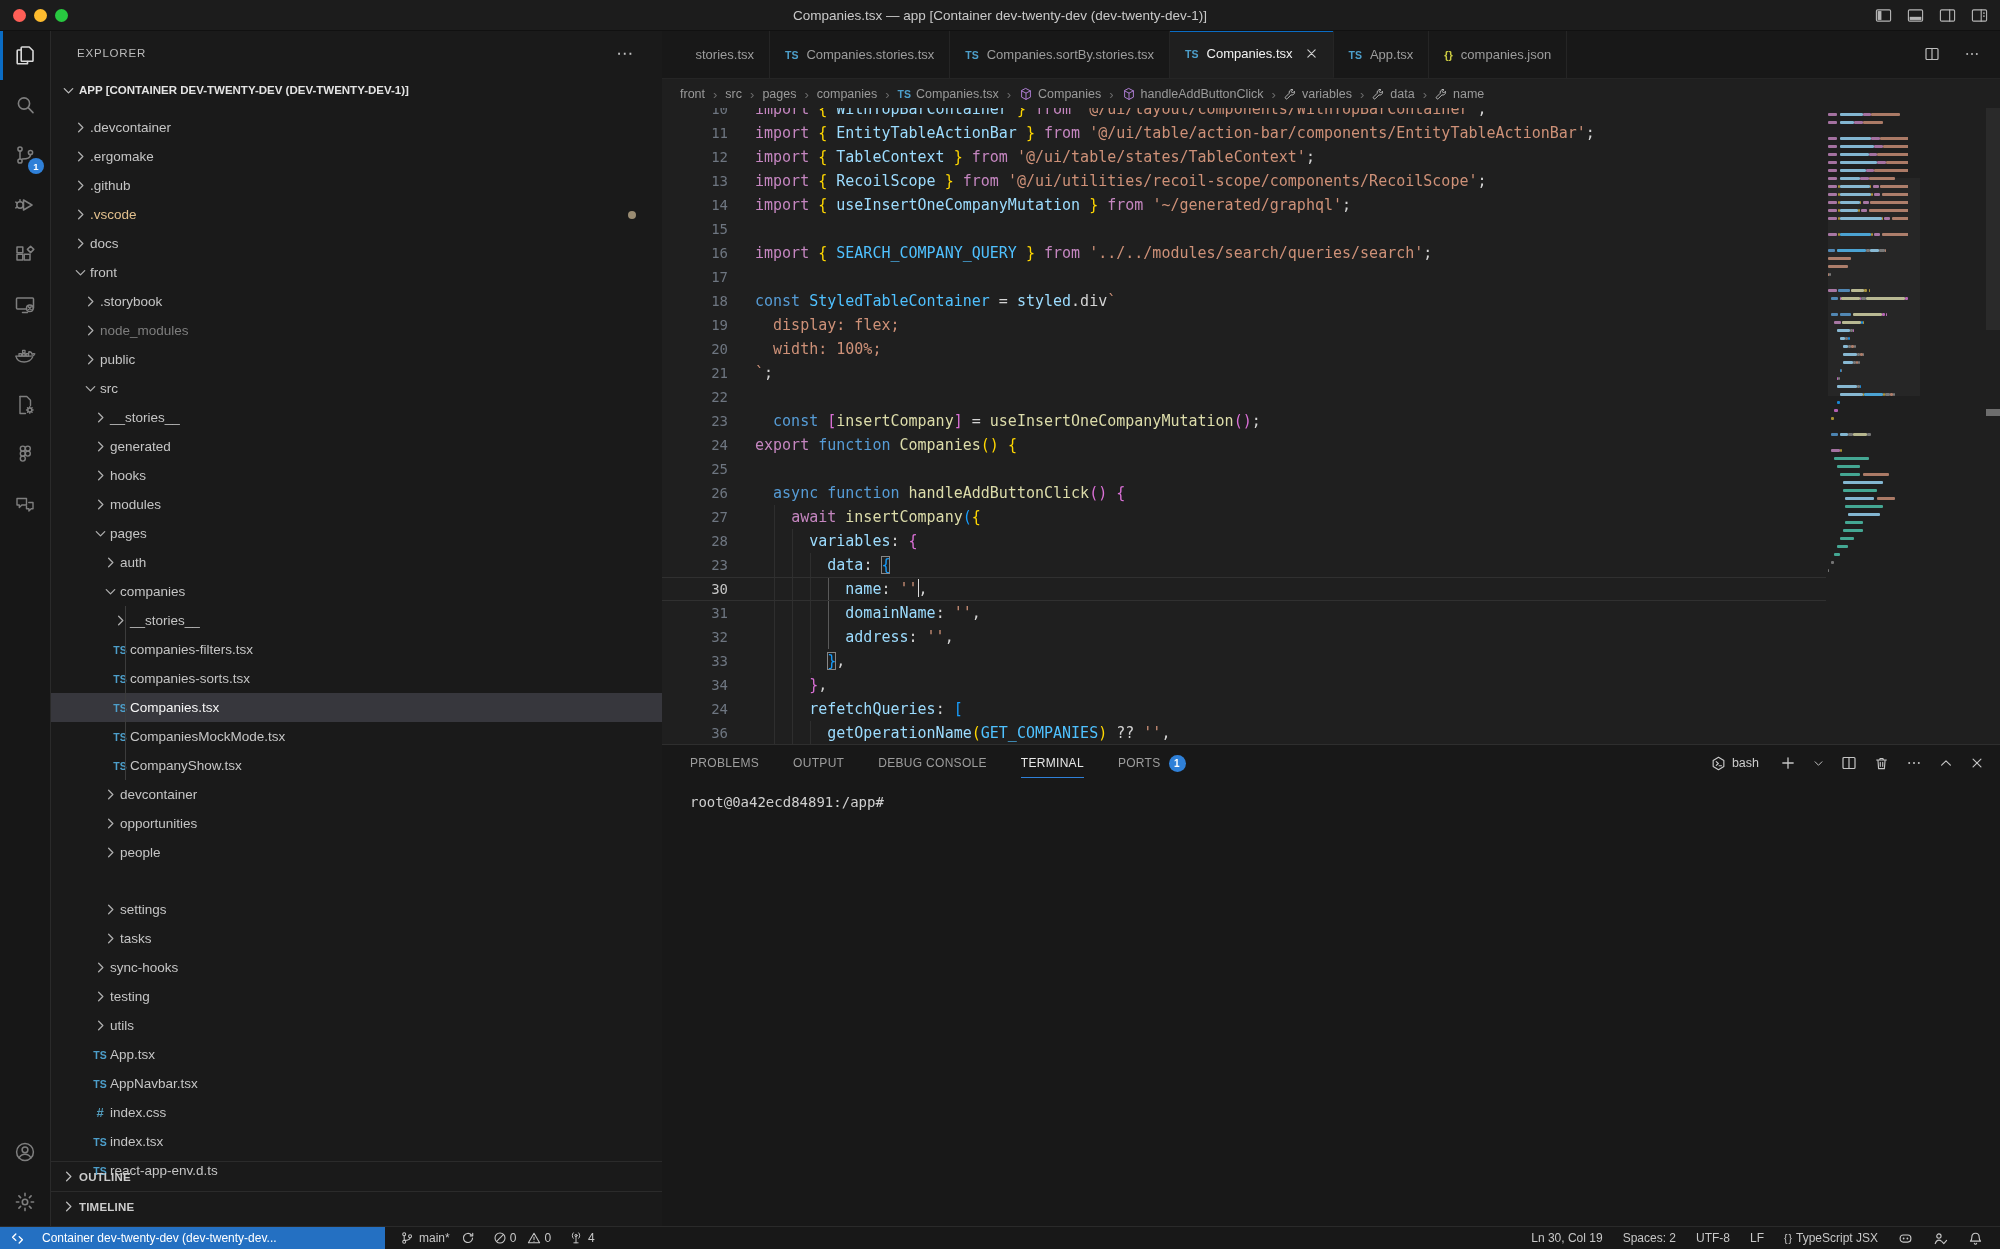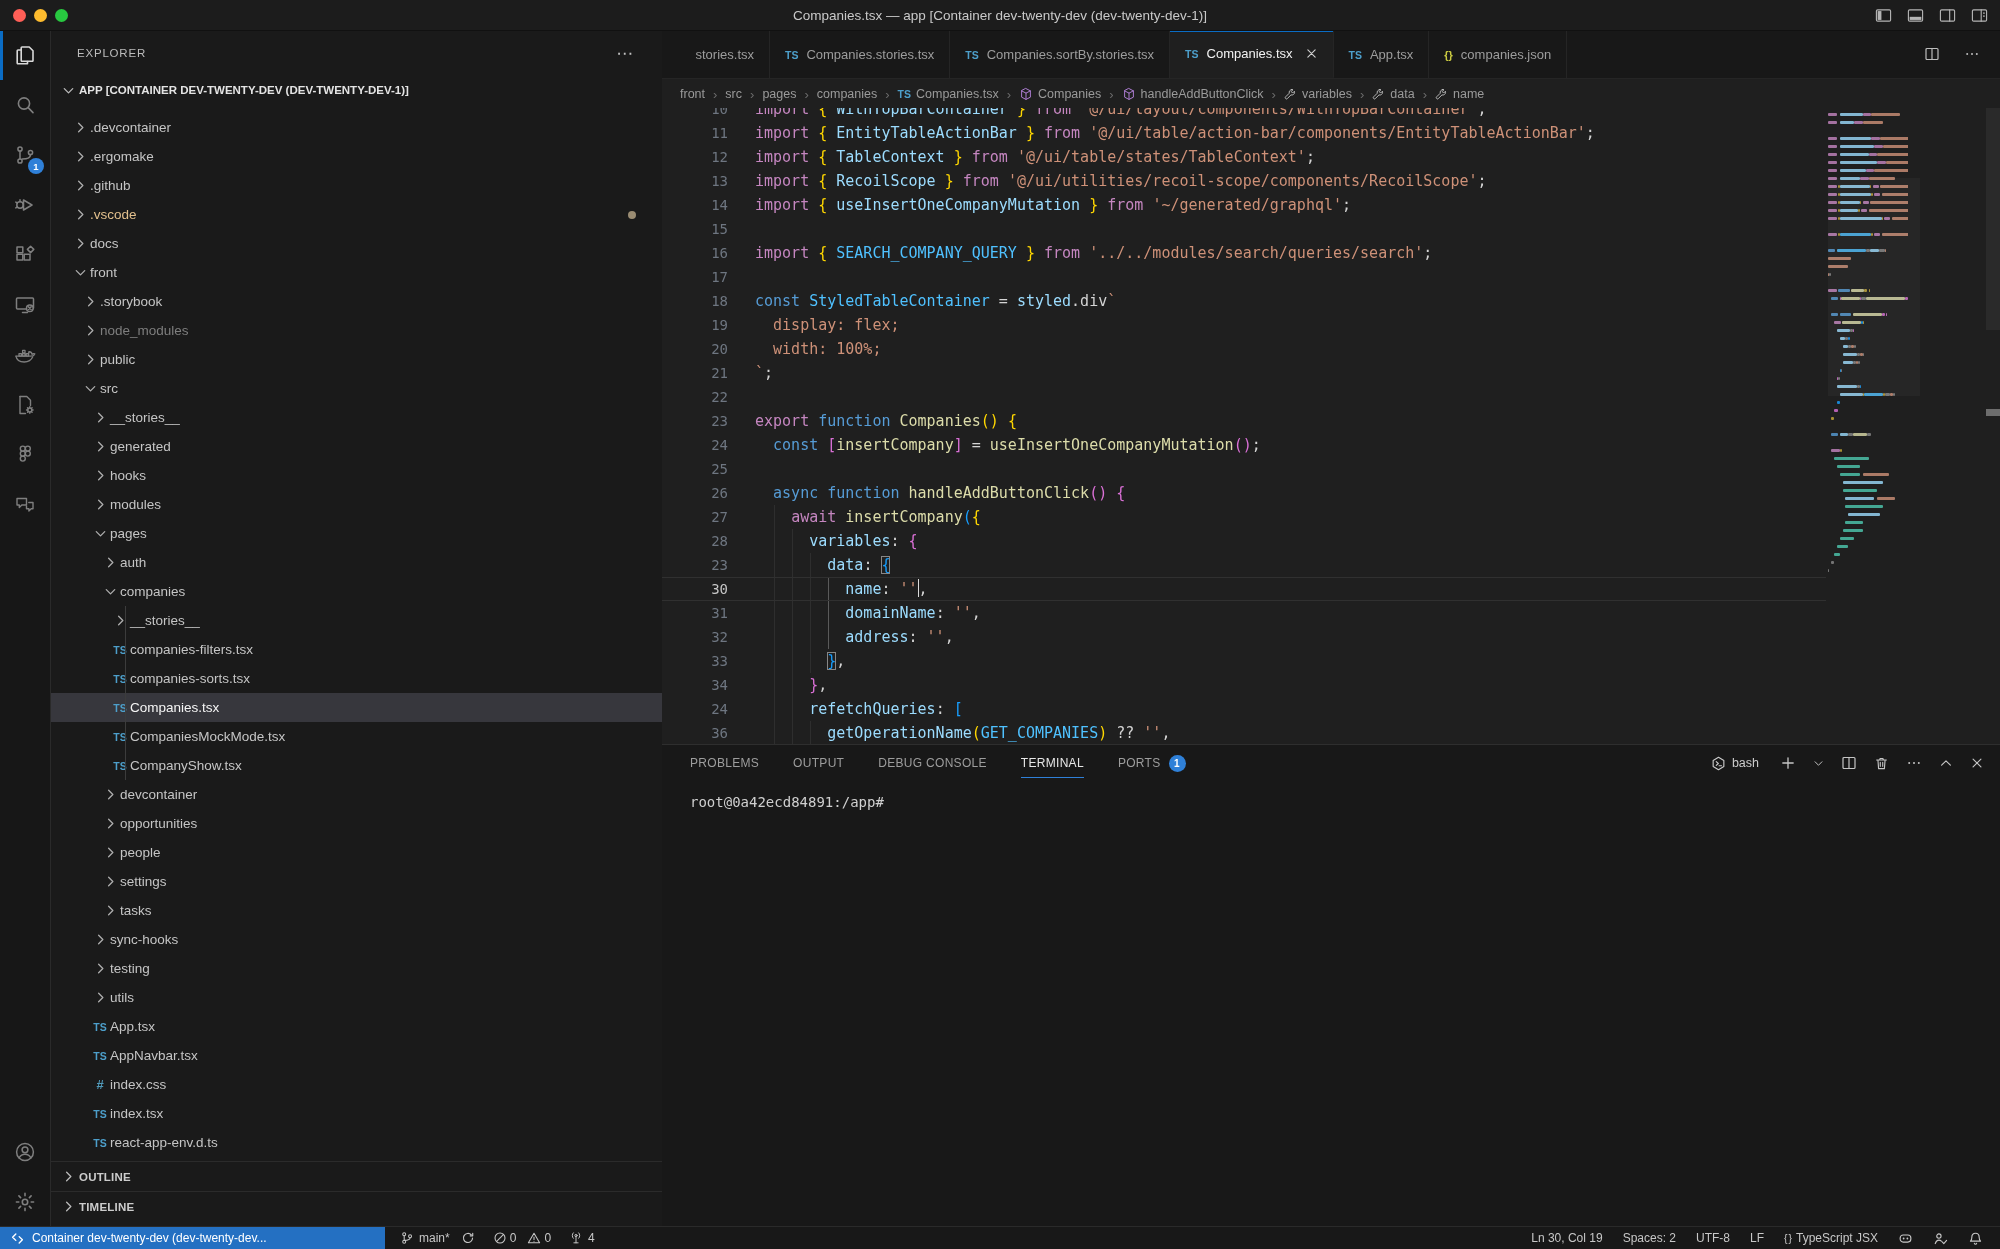--- a/index.html
+++ b/index.html
@@ -97,21 +97,21 @@
   .p-badge{background:#2f80d8;color:#fff;border-radius:9px;min-width:17px;height:17px;font-size:10px;display:flex;
     align-items:center;justify-content:center;font-weight:bold;}
   .panel-actions{margin-left:auto;display:flex;align-items:center;gap:17px;color:#c5c5c5;}
   .shell-label{display:flex;align-items:center;gap:6px;font-size:12.5px;color:#cccccc;margin-right:4px;}
   .terminal{padding:13px 0 0 28px;font-family:"DejaVu Sans Mono",monospace;font-size:14px;color:#cfcfcf;}
 
   
   .statusbar{position:absolute;left:0;right:0;bottom:0;height:22px;background:#181818;border-top:1px solid #2a2a2a;
     display:flex;align-items:center;font-size:12px;color:#c7c7c7;z-index:40;}
   .sb-remote{height:22px;background:#2470c2;color:#fff;display:flex;align-items:center;padding:0 10px;width:385px;
-    box-sizing:border-box;gap:7px;white-space:nowrap;overflow:hidden;flex:none;cursor:pointer;}
+    box-sizing:border-box;gap:17px;white-space:nowrap;overflow:hidden;flex:none;cursor:pointer;}
   .sb-item{display:flex;align-items:center;gap:5px;padding:0 7px;height:22px;cursor:pointer;white-space:nowrap;}
   .sb-left{display:flex;align-items:center;margin-left:8px;gap:4px;}
   .sb-right{margin-left:auto;display:flex;align-items:center;gap:6px;padding-right:10px;}
   .sb-group{display:flex;align-items:center;gap:3px;}
 </style>
 </head>
 <body>
 
 <div id="window">
 
@@ -480,21 +480,21 @@
           <span class="label">opportunities</span>
         </div>
         <div class="row" style="padding-left: 49px;">
           <span class="slot">
             <svg viewBox="0 0 16 16" width="15" height="15" fill="none" stroke="currentColor" stroke-width="1.4" stroke-linecap="round" stroke-linejoin="round">
               <path d="M6 3.5l4.5 4.5L6 12.5"></path>
             </svg>
           </span>
           <span class="label">people</span>
         </div>
-        <div class="row" style="padding-left: 49px;">
+        <div class="row" style="padding-left: 49px; margin-top: 28px;">
           <span class="slot">
             <svg viewBox="0 0 16 16" width="15" height="15" fill="none" stroke="currentColor" stroke-width="1.4" stroke-linecap="round" stroke-linejoin="round">
               <path d="M6 3.5l4.5 4.5L6 12.5"></path>
             </svg>
           </span>
           <span class="label">settings</span>
         </div>
         <div class="row" style="padding-left: 49px;">
           <span class="slot">
             <svg viewBox="0 0 16 16" width="15" height="15" fill="none" stroke="currentColor" stroke-width="1.4" stroke-linecap="round" stroke-linejoin="round">
@@ -732,22 +732,22 @@
           <div class="code-line"><span class="t-k1">import</span><span class="t-tx"> </span><span class="t-b1">{</span><span class="t-id"> RecoilScope </span><span class="t-b1">}</span><span class="t-tx"> </span><span class="t-k1">from</span><span class="t-tx"> </span><span class="t-st">'@/ui/utilities/recoil-scope/components/RecoilScope'</span><span class="t-tx">;</span></div>
           <div class="code-line"><span class="t-k1">import</span><span class="t-tx"> </span><span class="t-b1">{</span><span class="t-id"> useInsertOneCompanyMutation </span><span class="t-b1">}</span><span class="t-tx"> </span><span class="t-k1">from</span><span class="t-tx"> </span><span class="t-st">'~/generated/graphql'</span><span class="t-tx">;</span></div>
           <div class="code-line"></div>
           <div class="code-line"><span class="t-k1">import</span><span class="t-tx"> </span><span class="t-b1">{</span><span class="t-cv"> SEARCH_COMPANY_QUERY </span><span class="t-b1">}</span><span class="t-tx"> </span><span class="t-k1">from</span><span class="t-tx"> </span><span class="t-st">'../../modules/search/queries/search'</span><span class="t-tx">;</span></div>
           <div class="code-line"></div>
           <div class="code-line"><span class="t-k2">const</span><span class="t-tx"> </span><span class="t-cv">StyledTableContainer</span><span class="t-tx"> = </span><span class="t-id">styled</span><span class="t-tx">.div</span><span class="t-st">`</span></div>
           <div class="code-line"><span class="t-st">  display: flex;</span></div>
           <div class="code-line"><span class="t-st">  width: 100%;</span></div>
           <div class="code-line"><span class="t-st">`</span><span class="t-tx">;</span></div>
           <div class="code-line"></div>
+          <div class="code-line"><span class="t-tx">  </span><span class="t-k2">const</span><span class="t-tx"> </span><span class="t-b2">[</span><span class="t-fn">insertCompany</span><span class="t-b2">]</span><span class="t-tx"> = </span><span class="t-fn">useInsertOneCompanyMutation</span><span class="t-b2">()</span><span class="t-tx">;</span></div>
           <div class="code-line"><span class="t-k1">export</span><span class="t-tx"> </span><span class="t-k2">function</span><span class="t-tx"> </span><span class="t-fn">Companies</span><span class="t-b1">()</span><span class="t-tx"> </span><span class="t-b1">{</span></div>
-          <div class="code-line"><span class="t-tx">  </span><span class="t-k2">const</span><span class="t-tx"> </span><span class="t-b2">[</span><span class="t-fn">insertCompany</span><span class="t-b2">]</span><span class="t-tx"> = </span><span class="t-fn">useInsertOneCompanyMutation</span><span class="t-b2">()</span><span class="t-tx">;</span></div>
           <div class="code-line"></div>
           <div class="code-line"><span class="t-tx">  </span><span class="t-k2">async</span><span class="t-tx"> </span><span class="t-k2">function</span><span class="t-tx"> </span><span class="t-fn">handleAddButtonClick</span><span class="t-b2">()</span><span class="t-tx"> </span><span class="t-b2">{</span></div>
           <div class="code-line"><span class="iguide" style="left: calc(2ch + 0.5px);"></span><span class="t-tx">    </span><span class="t-k1">await</span><span class="t-tx"> </span><span class="t-fn">insertCompany</span><span class="t-b3">(</span><span class="t-b1">{</span></div>
           <div class="code-line"><span class="iguide" style="left: calc(2ch + 0.5px);"></span><span class="iguide" style="left: calc(4ch + 0.5px);"></span><span class="t-tx">      </span><span class="t-id">variables</span><span class="t-tx">: </span><span class="t-b2">{</span></div>
           <div class="code-line"><span class="iguide" style="left: calc(2ch + 0.5px);"></span><span class="iguide" style="left: calc(4ch + 0.5px);"></span><span class="iguide" style="left: calc(6ch + 0.5px);"></span><span class="t-tx">        </span><span class="t-id">data</span><span class="t-tx">: </span><span class="t-b3 t-box">{</span></div>
           <div class="code-line active"><span class="iguide" style="left: calc(2ch + 0.5px);"></span><span class="iguide" style="left: calc(4ch + 0.5px);"></span><span class="iguide" style="left: calc(6ch + 0.5px);"></span><span class="iguide bright" style="left: calc(8ch + 0.5px);"></span><span class="t-tx">          </span><span class="t-id">name</span><span class="t-tx">: </span><span class="t-st">''</span><span class="t-cur"></span><span class="t-tx">,</span></div>
           <div class="code-line"><span class="iguide" style="left: calc(2ch + 0.5px);"></span><span class="iguide" style="left: calc(4ch + 0.5px);"></span><span class="iguide" style="left: calc(6ch + 0.5px);"></span><span class="iguide bright" style="left: calc(8ch + 0.5px);"></span><span class="t-tx">          </span><span class="t-id">domainName</span><span class="t-tx">: </span><span class="t-st">''</span><span class="t-tx">,</span></div>
           <div class="code-line"><span class="iguide" style="left: calc(2ch + 0.5px);"></span><span class="iguide" style="left: calc(4ch + 0.5px);"></span><span class="iguide" style="left: calc(6ch + 0.5px);"></span><span class="iguide bright" style="left: calc(8ch + 0.5px);"></span><span class="t-tx">          </span><span class="t-id">address</span><span class="t-tx">: </span><span class="t-st">''</span><span class="t-tx">,</span></div>
           <div class="code-line"><span class="iguide" style="left: calc(2ch + 0.5px);"></span><span class="iguide" style="left: calc(4ch + 0.5px);"></span><span class="iguide" style="left: calc(6ch + 0.5px);"></span><span class="t-tx">        </span><span class="t-b3 t-box">}</span><span class="t-tx">,</span></div>
           <div class="code-line"><span class="iguide" style="left: calc(2ch + 0.5px);"></span><span class="iguide" style="left: calc(4ch + 0.5px);"></span><span class="t-tx">      </span><span class="t-b2">}</span><span class="t-tx">,</span></div>

